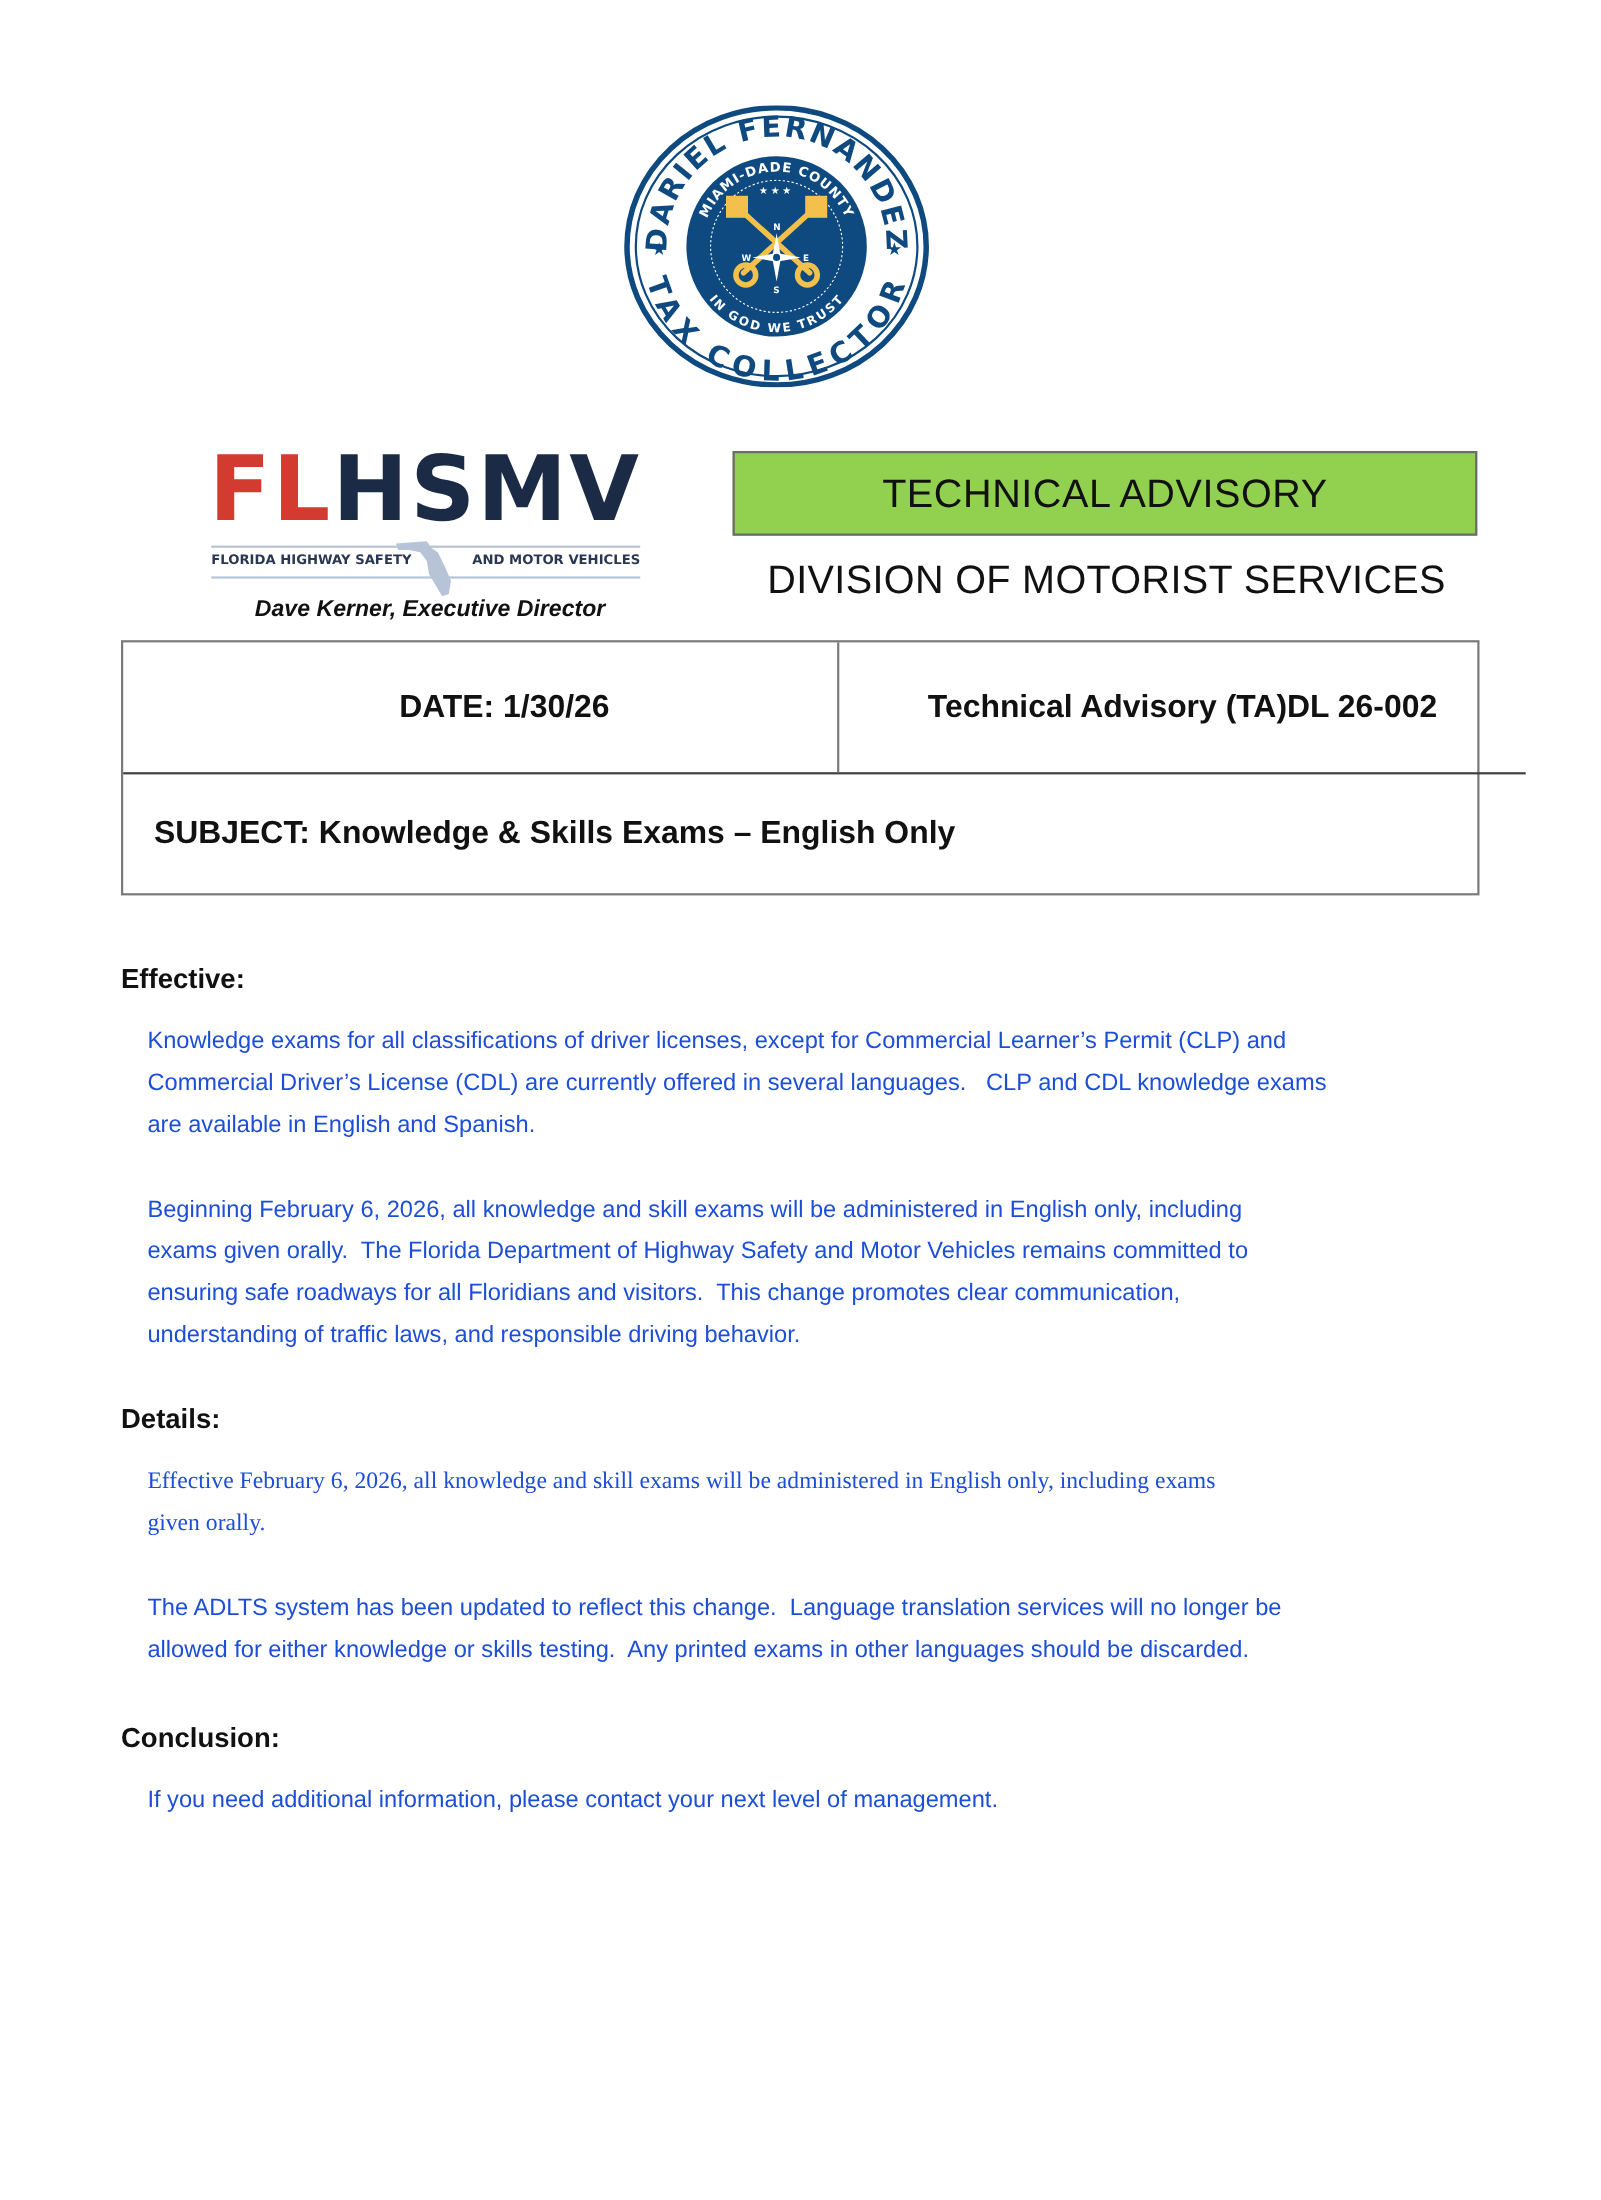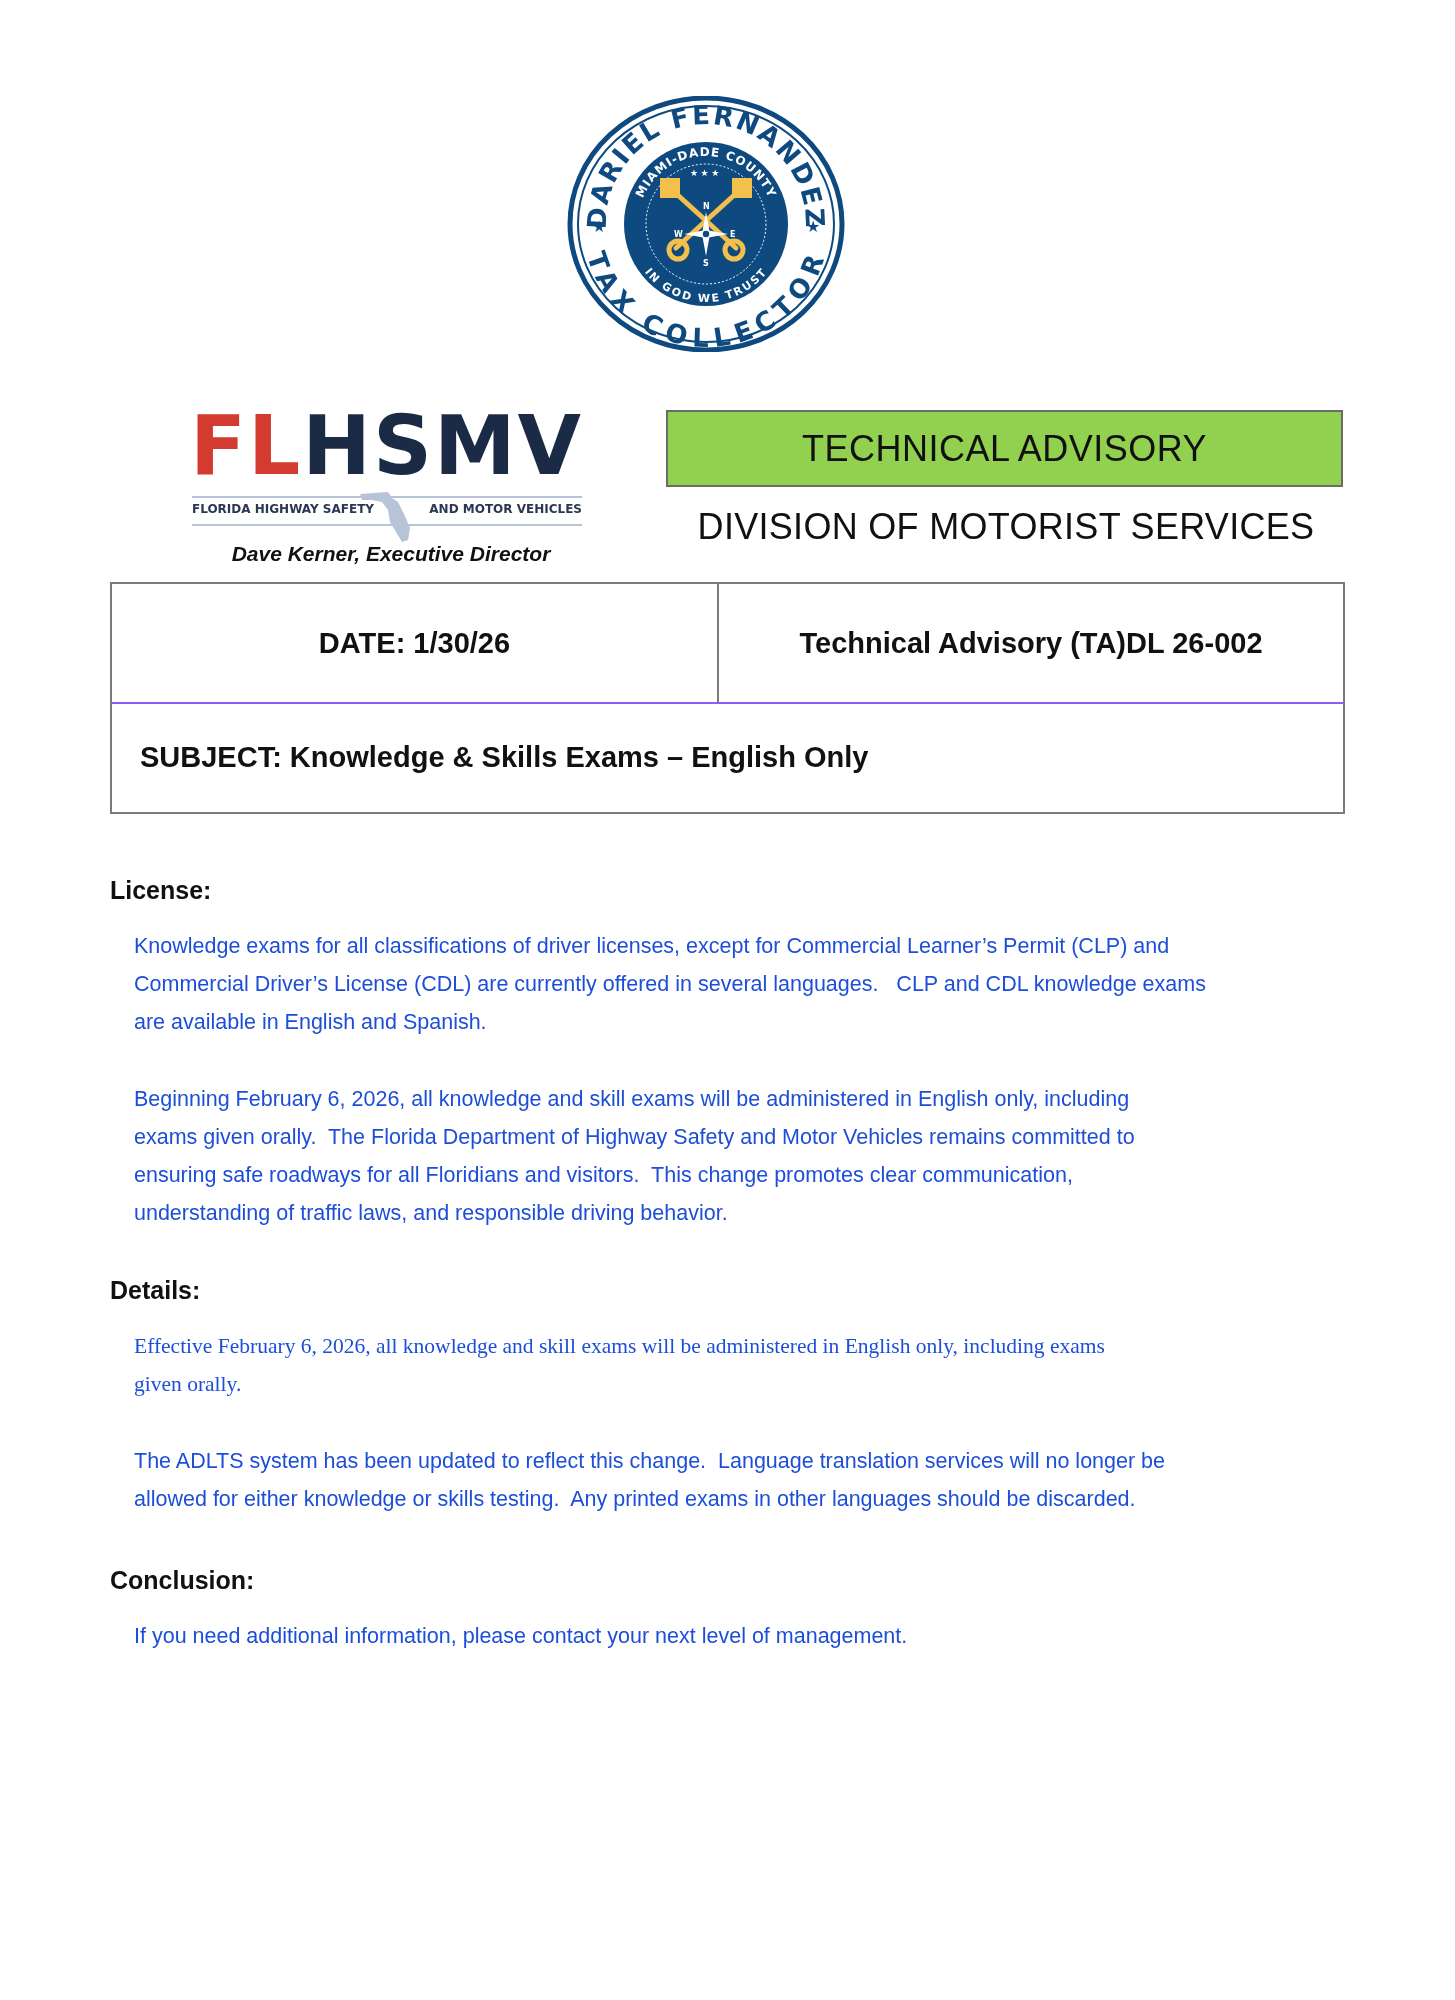--- a/index.html
+++ b/index.html
@@ -24,21 +24,21 @@
     font-style:italic; font-weight:bold; font-size:21px; color:#111; }
 
   
   #ta-box { left:666px; top:410px; width:677px; height:77px; background:#92d050;
     border:2px solid #6b6b6b; box-sizing:border-box; display:flex; align-items:center; justify-content:center;
     font-size:36px; color:#111; letter-spacing:0.5px; }
   #division { left:666px; top:506px; width:680px; text-align:center; font-size:36px; color:#111; letter-spacing:0.3px; }
 
   
   #header-table { left:110px; top:582px; width:1235px; height:232px; border:2px solid #7a7a7a; box-sizing:border-box; }
-  #row1 { position:absolute; left:0; top:0; width:100%; height:118px; border-bottom:2px solid #8b5cf6; display:flex; }
+  #row1 { position:absolute; left:0; top:0; width:100%; height:118px; border-bottom:2px solid #404040; display:flex;padding-left:44px; }
   #cell-date { width:605px; height:100%; border-right:2px solid #7a7a7a; display:flex; align-items:center; justify-content:center;
     font-weight:bold; font-size:29px; }
   #cell-ta { flex:1; height:100%; display:flex; flex-direction:row; align-items:center; justify-content:center;
     font-weight:bold; font-size:29px; line-height:48px; }
   #row2 { position:absolute; left:0; top:118px; width:100%; height:110px; display:flex; align-items:center; padding-left:28px; box-sizing:border-box;
     font-weight:bold; font-size:29px; }
 
   
   .section-heading { left:110px; font-weight:bold; font-size:25px; }
   .para { left:110px; width:1260px; font-size:21.5px; line-height:38px; color:#1d4ed8;margin-left:24px; }
@@ -121,21 +121,21 @@
   <div id="row1">
     <div id="cell-date">DATE:  1/30/26</div>
     <div id="cell-ta">
       <div>Technical Advisory (TA)</div>
       <div>DL 26-002</div>
     </div>
   </div>
   <div id="row2">SUBJECT: Knowledge &amp; Skills Exams – English Only</div>
 </div>
 
-<div class="abs section-heading" style="top:876px;">License:</div>
+<div class="abs section-heading" style="top:876px;">Effective:</div>
 <div class="abs para" style="top:927px;">
   <span>Knowledge exams for all classifications of driver licenses, except for Commercial Learner’s Permit (CLP) and</span>
   <span>Commercial Driver’s License (CDL) are currently offered in several languages.   CLP and CDL knowledge exams</span>
   <span>are available in English and Spanish.</span>
 </div>
 <div class="abs para" style="top:1080px;">
   <span>Beginning February 6, 2026, all knowledge and skill exams will be administered in English only, including</span>
   <span>exams given orally.  The Florida Department of Highway Safety and Motor Vehicles remains committed to</span>
   <span>ensuring safe roadways for all Floridians and visitors.  This change promotes clear communication,</span>
   <span>understanding of traffic laws, and responsible driving behavior.</span>

